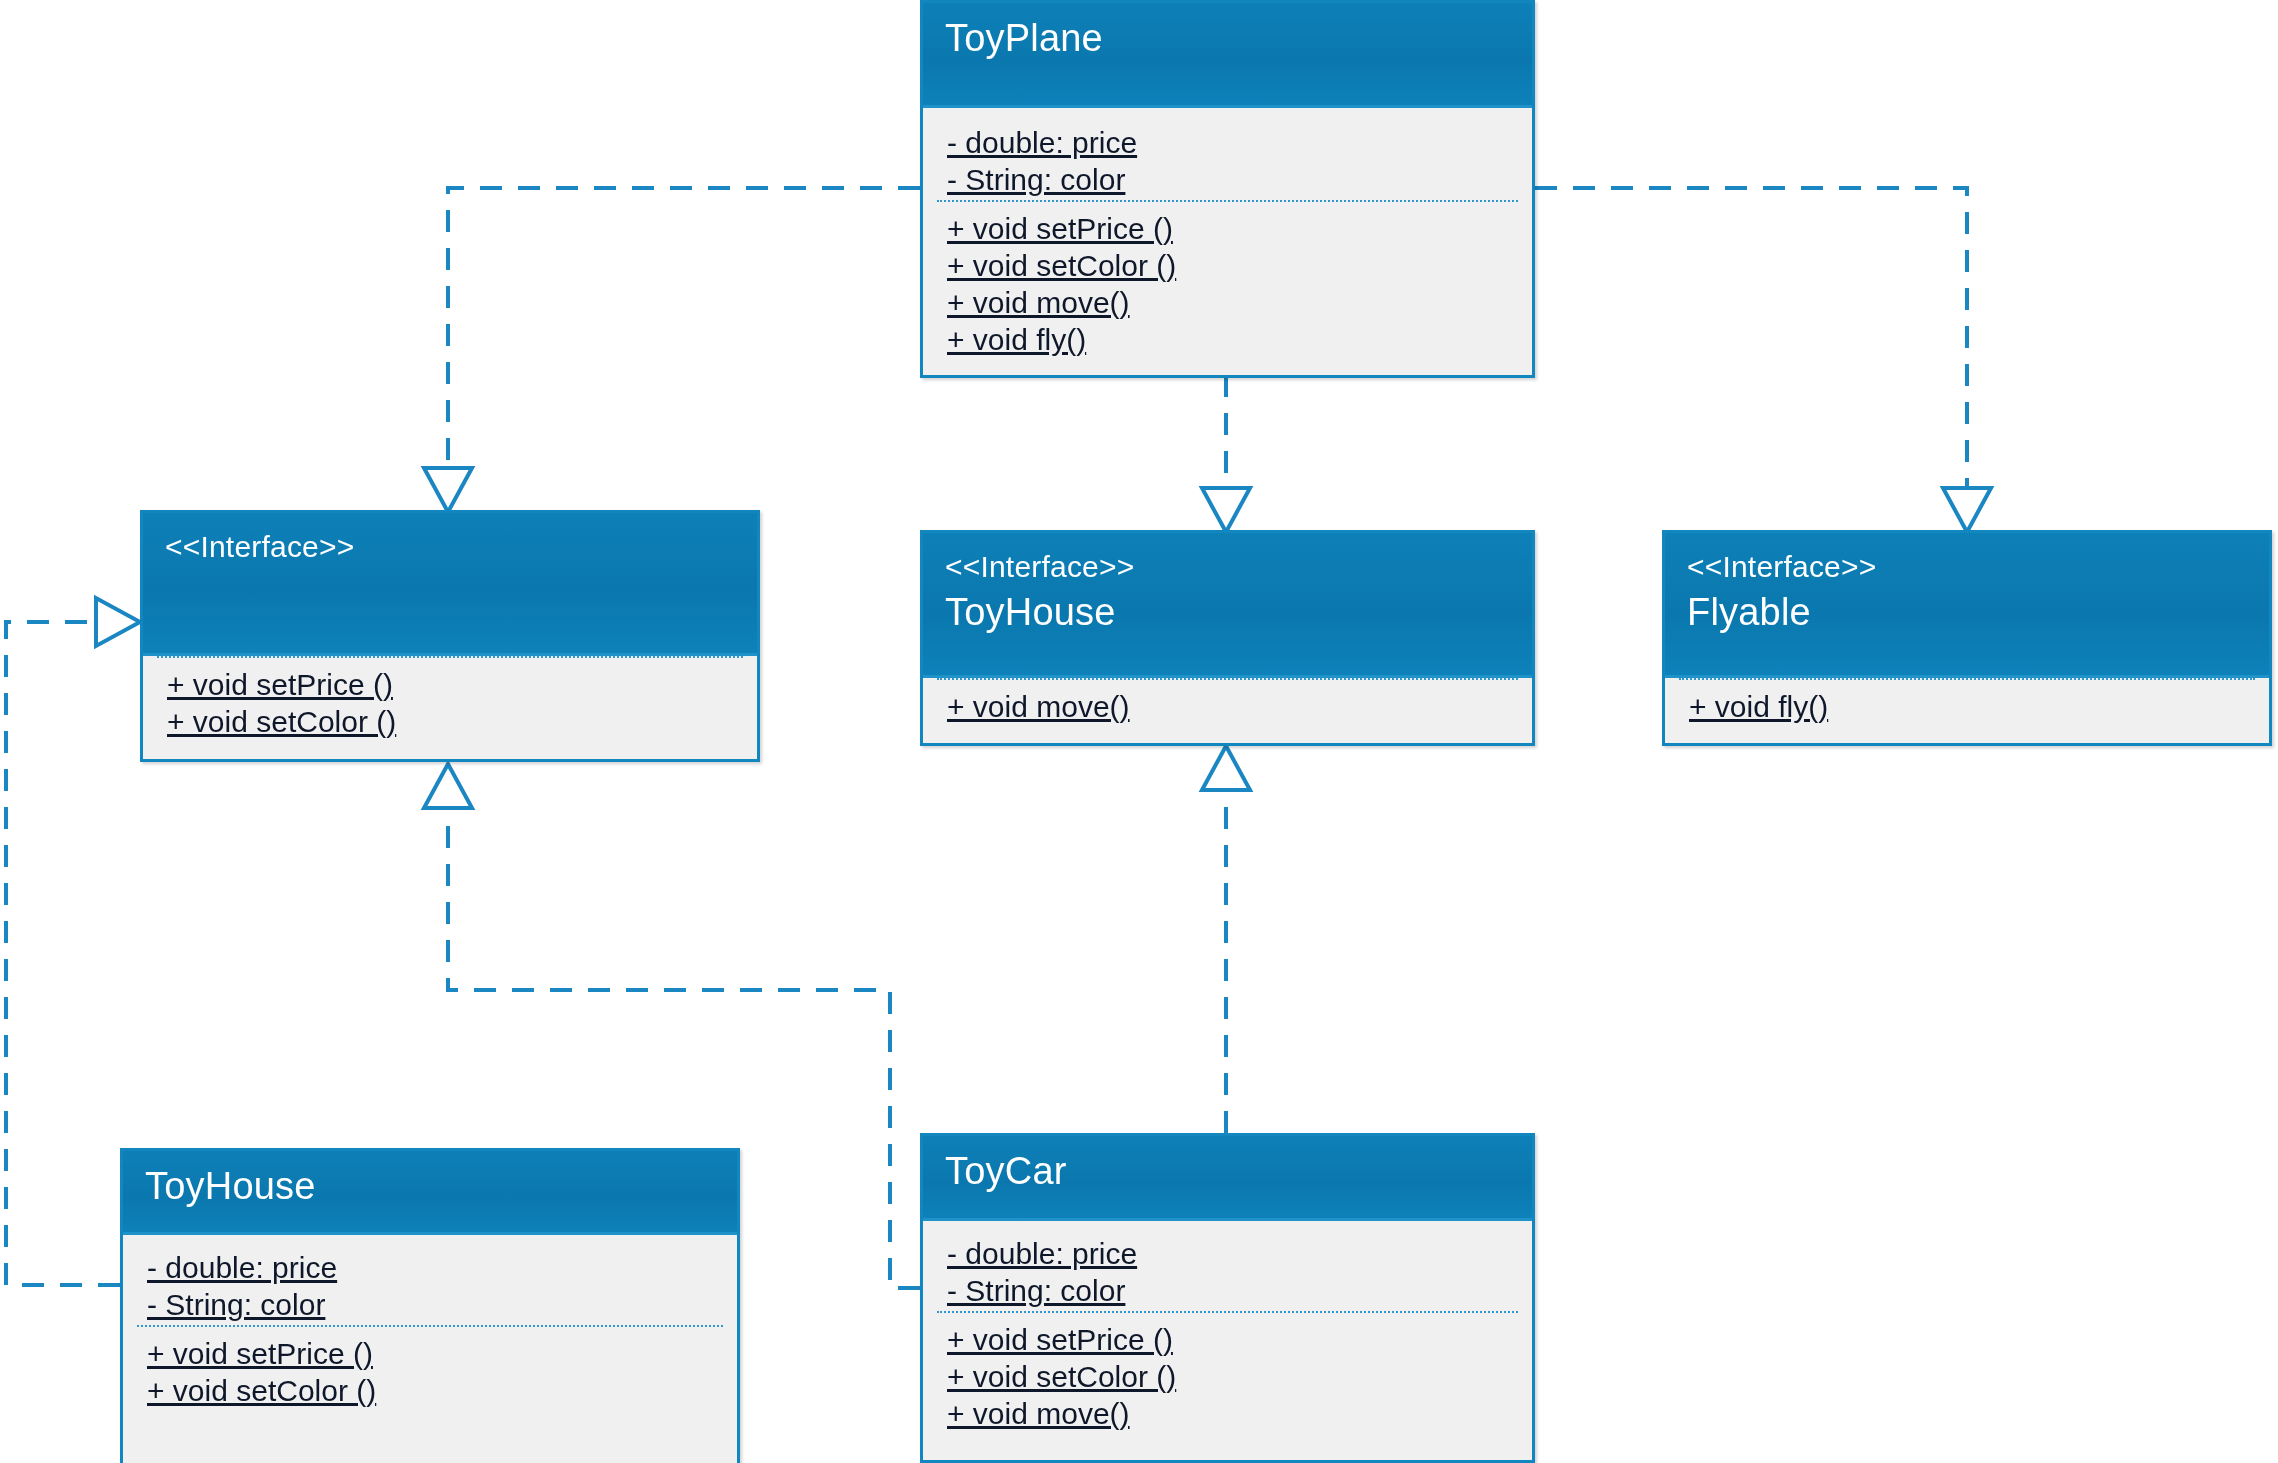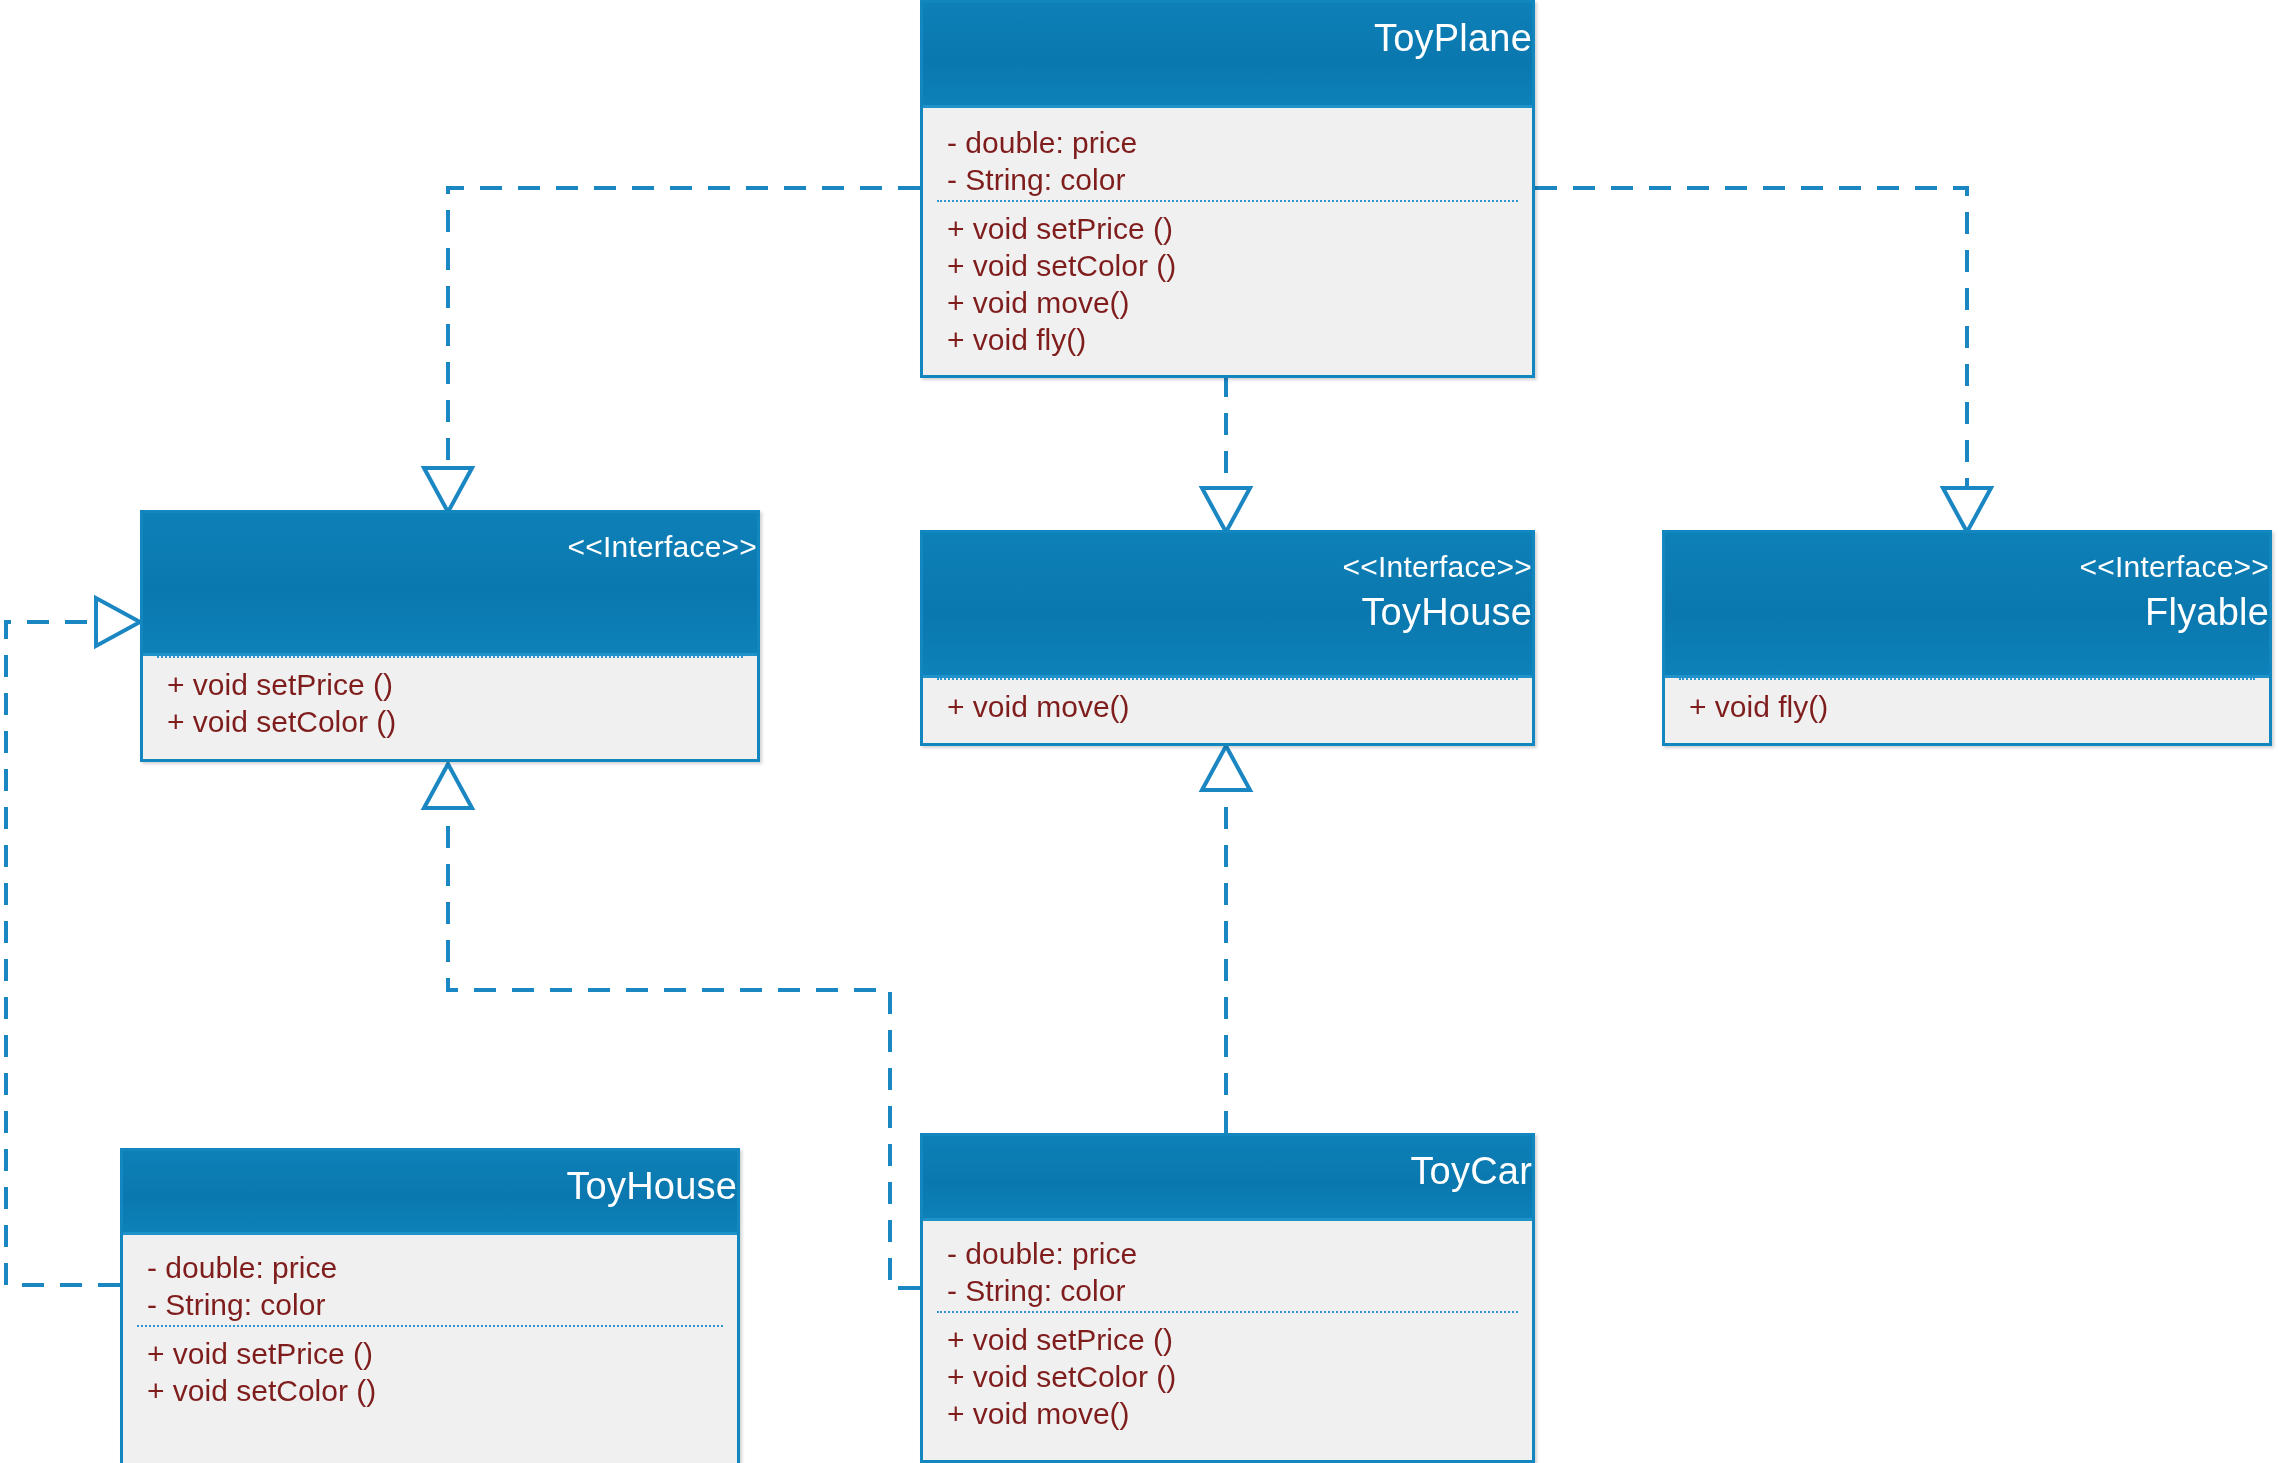--- a/index.html
+++ b/index.html
@@ -34,21 +34,20 @@
     box-sizing: border-box;
     border: 3px solid #1286BE;
     background: #F0F0F0;
     box-shadow: 2px 2px 3px rgba(0,0,0,0.18);
   }
   .uml-header {
     background: linear-gradient(180deg, #0E80B8 0%, #0A78AE 55%, #0E82BB 100%);
     box-sizing: border-box;
     padding: 14px 0 0 22px;
     position: relative;
-    text-align: right;
   }
   .uml-header::after {
     content: "";
     position: absolute;
     left: 0; right: 0; bottom: 0;
     height: 3px;
     background: #1F93C9;
   }
   .stereotype {
     color: #FFFFFF;
@@ -69,24 +68,25 @@
   }
   .uml-compartment.with-divider {
     border-top: 2px dotted #2E97CF;
     margin: 0 14px;
     padding-left: 10px;
   }
   .uml-compartment.no-divider {
     padding-left: 24px;
   }
   .member {
-    color: #7f1d1d;
+    color: #0f172a;
     font-size: 30px;
     line-height: 37px;
     white-space: nowrap;
+    text-decoration: underline;
   }
 </style>
 </head>
 <body>
 
 <div id="canvas">
 
   <svg id="connectors" viewBox="0 0 2278 1463" width="2278" height="1463" xmlns="http://www.w3.org/2000/svg">
 
     <g>

